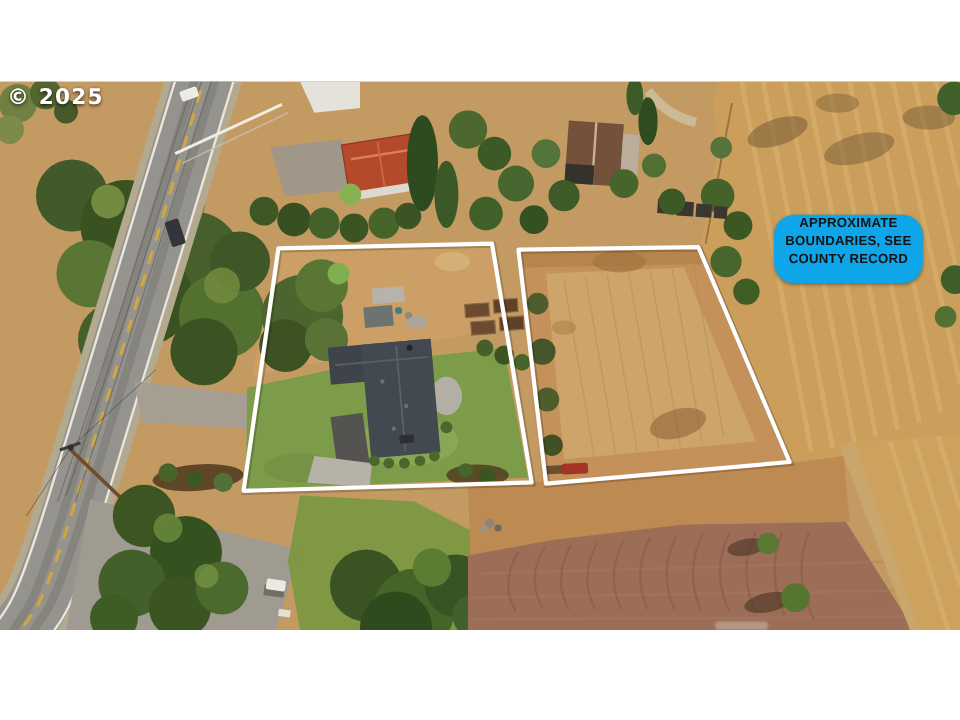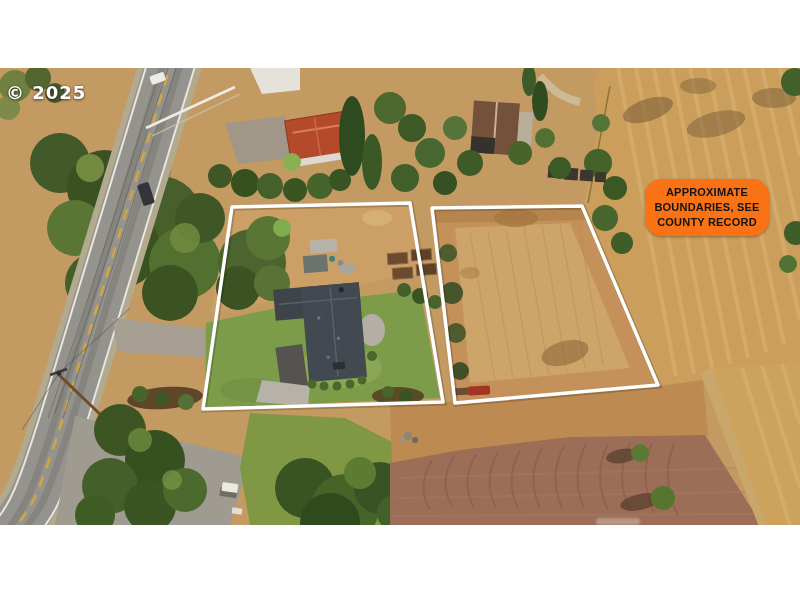--- a/index.html
+++ b/index.html
@@ -7,31 +7,31 @@
     width:800px;height:600px;overflow:hidden;position:relative;
     background:#ffffff;
     font-family:"Liberation Sans", sans-serif;
   }
   .photo{
     position:absolute;left:0;top:68px;width:800px;height:457px;
     overflow:hidden;background:#c49a63;
   }
   .photo svg{display:block;}
   .copyright{
-    position:absolute;left:6px;top:82px;
+    position:absolute;left:6px;top:71px;
     font-family:"DejaVu Sans", sans-serif;
     font-size:18px;font-weight:bold;color:#ffffff;
     text-shadow:0 1px 3px rgba(0,0,0,.55), 0 0 2px rgba(0,0,0,.35);
     letter-spacing:1px;
   }
   .disclaimer{
     position:absolute;left:645px;top:179px;width:124px;height:57px;
-    background:#f97316;border-radius:17px;
+    background:#0ea5e9;border-radius:17px;
     box-shadow:0 1px 3px rgba(0,0,0,.35);
-    display:flex;flex-direction:column;align-items:center;justify-content:center;
+    display:flex;flex-direction:column;align-items:center;justify-content:flex-start;
     color:#141414;font-weight:bold;font-size:11px;line-height:15px;
     letter-spacing:.2px;text-align:center;
   }
   .faintmark{
     position:absolute;left:596px;top:518px;width:44px;height:7px;
     background:rgba(255,255,255,.28);border-radius:3px;filter:blur(1px);
   }
 </style>
 </head>
 <body>

